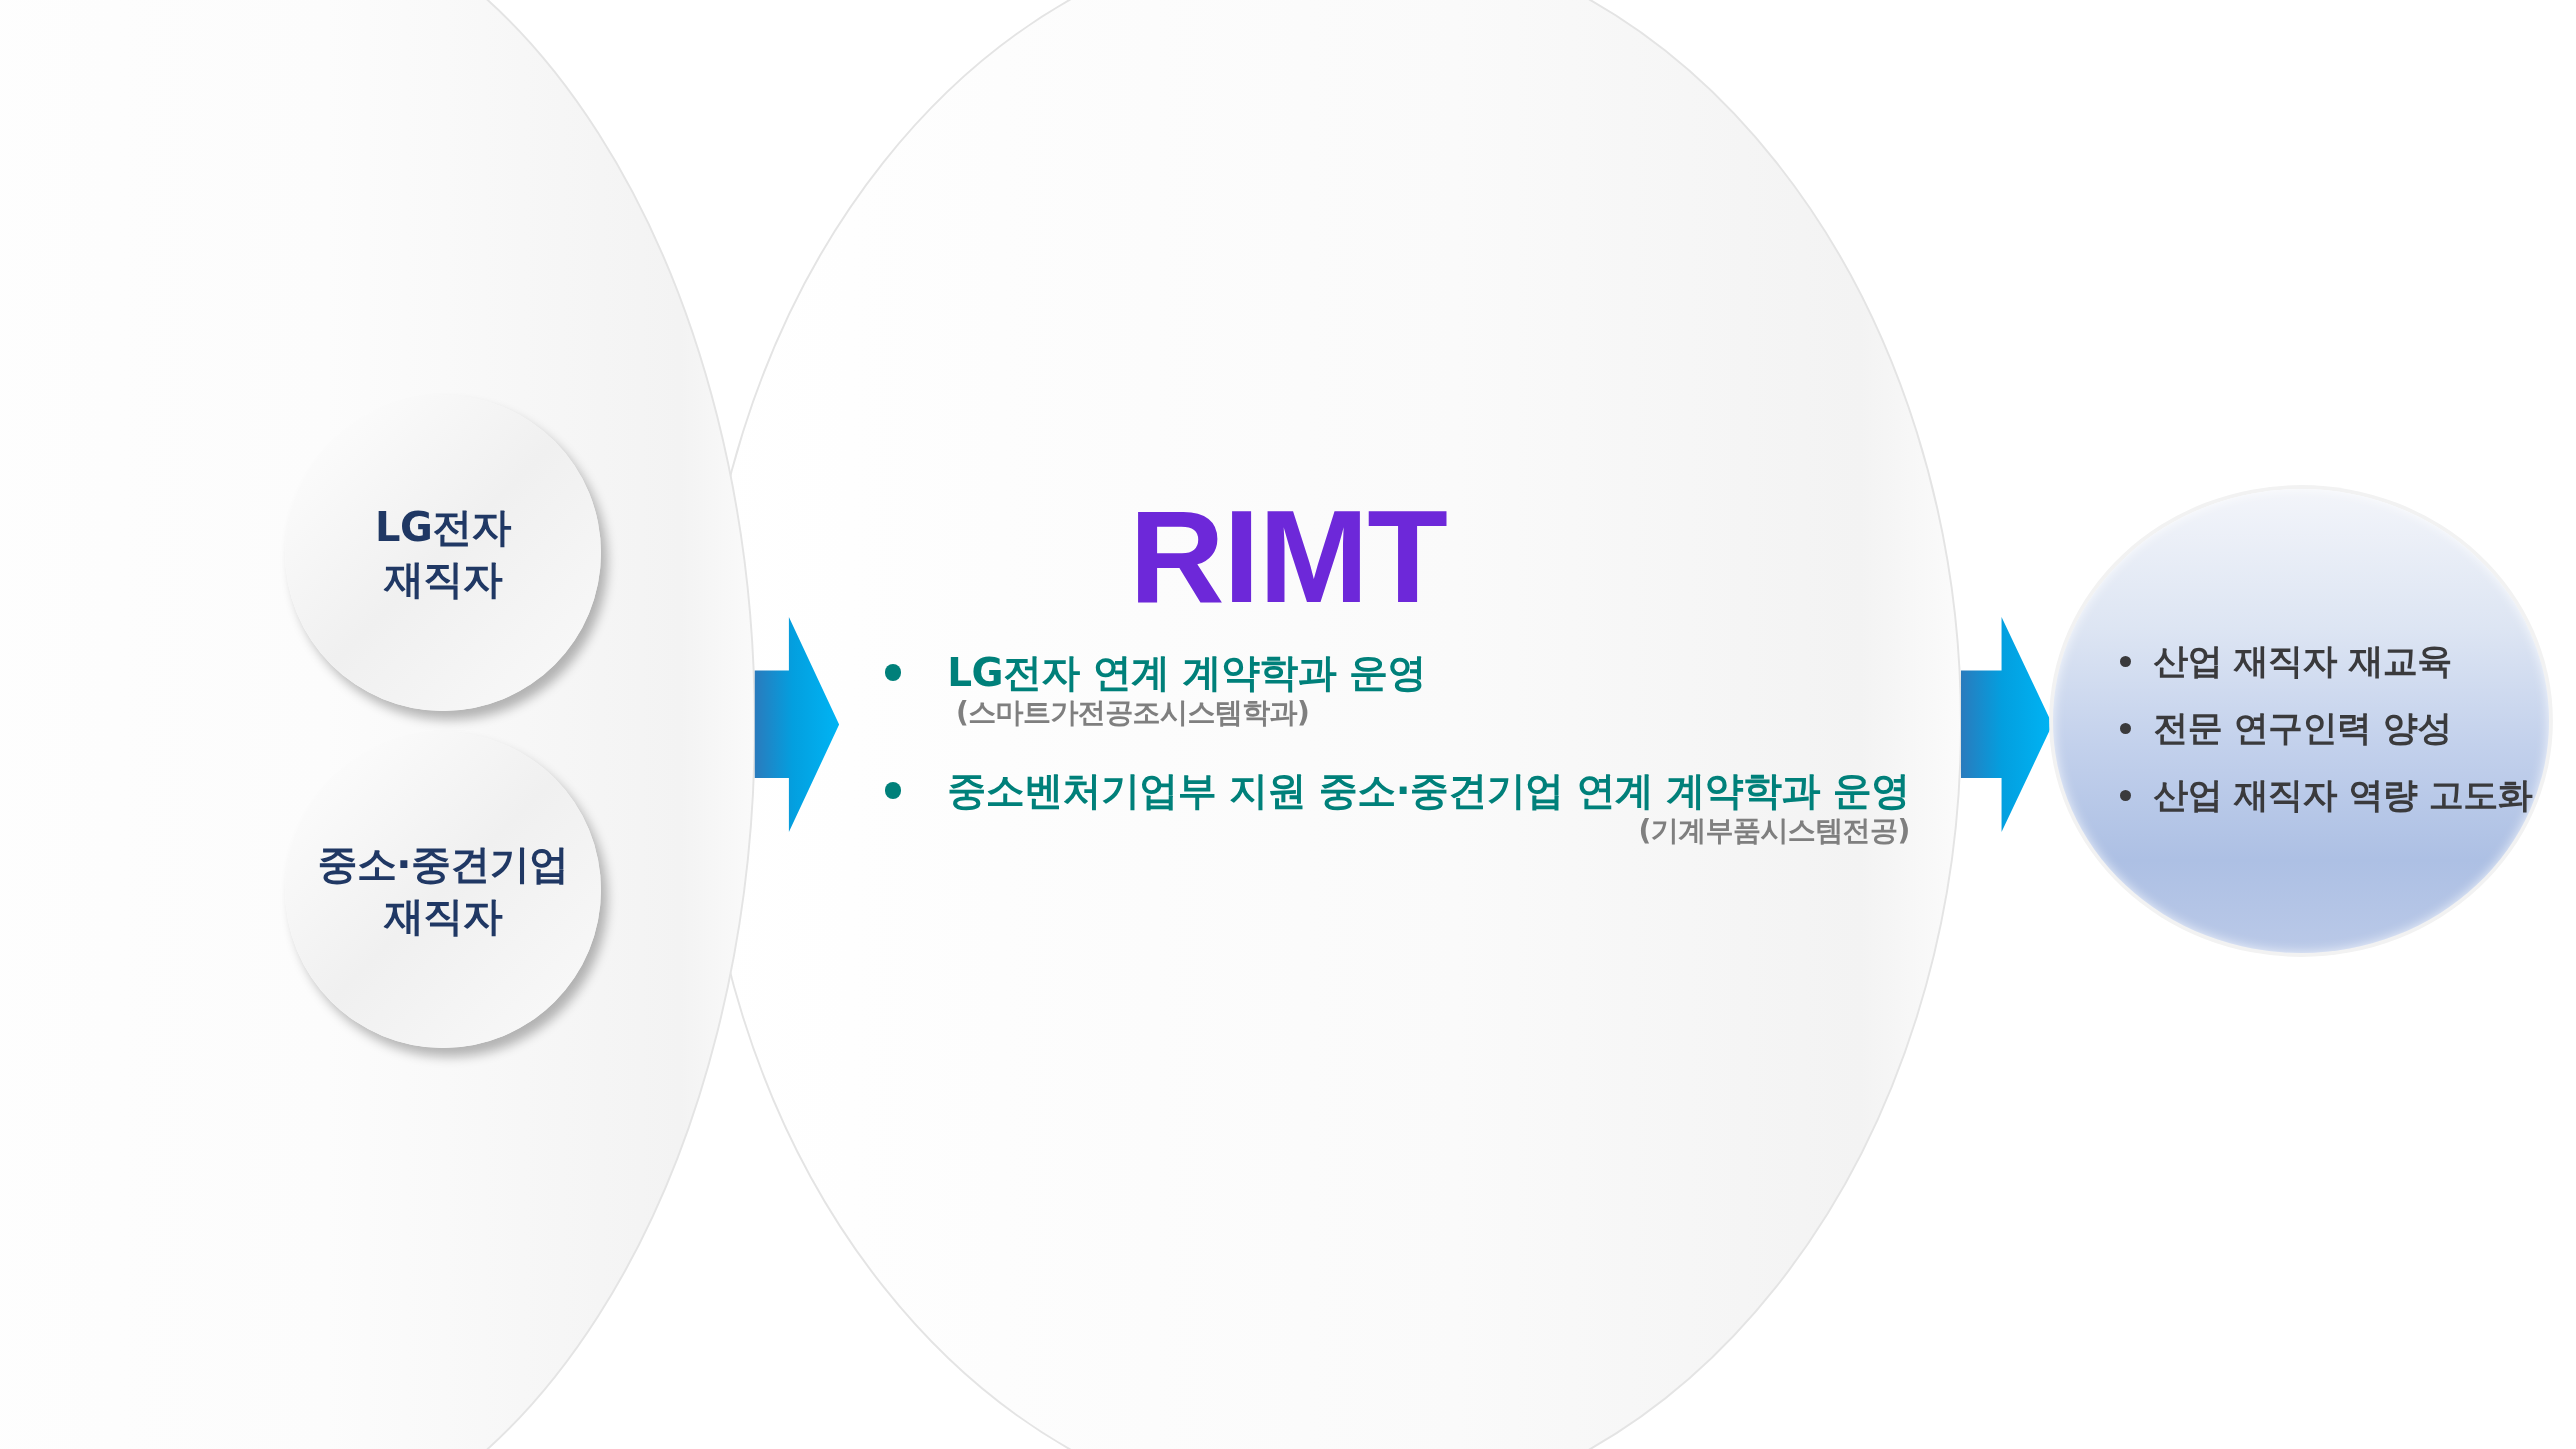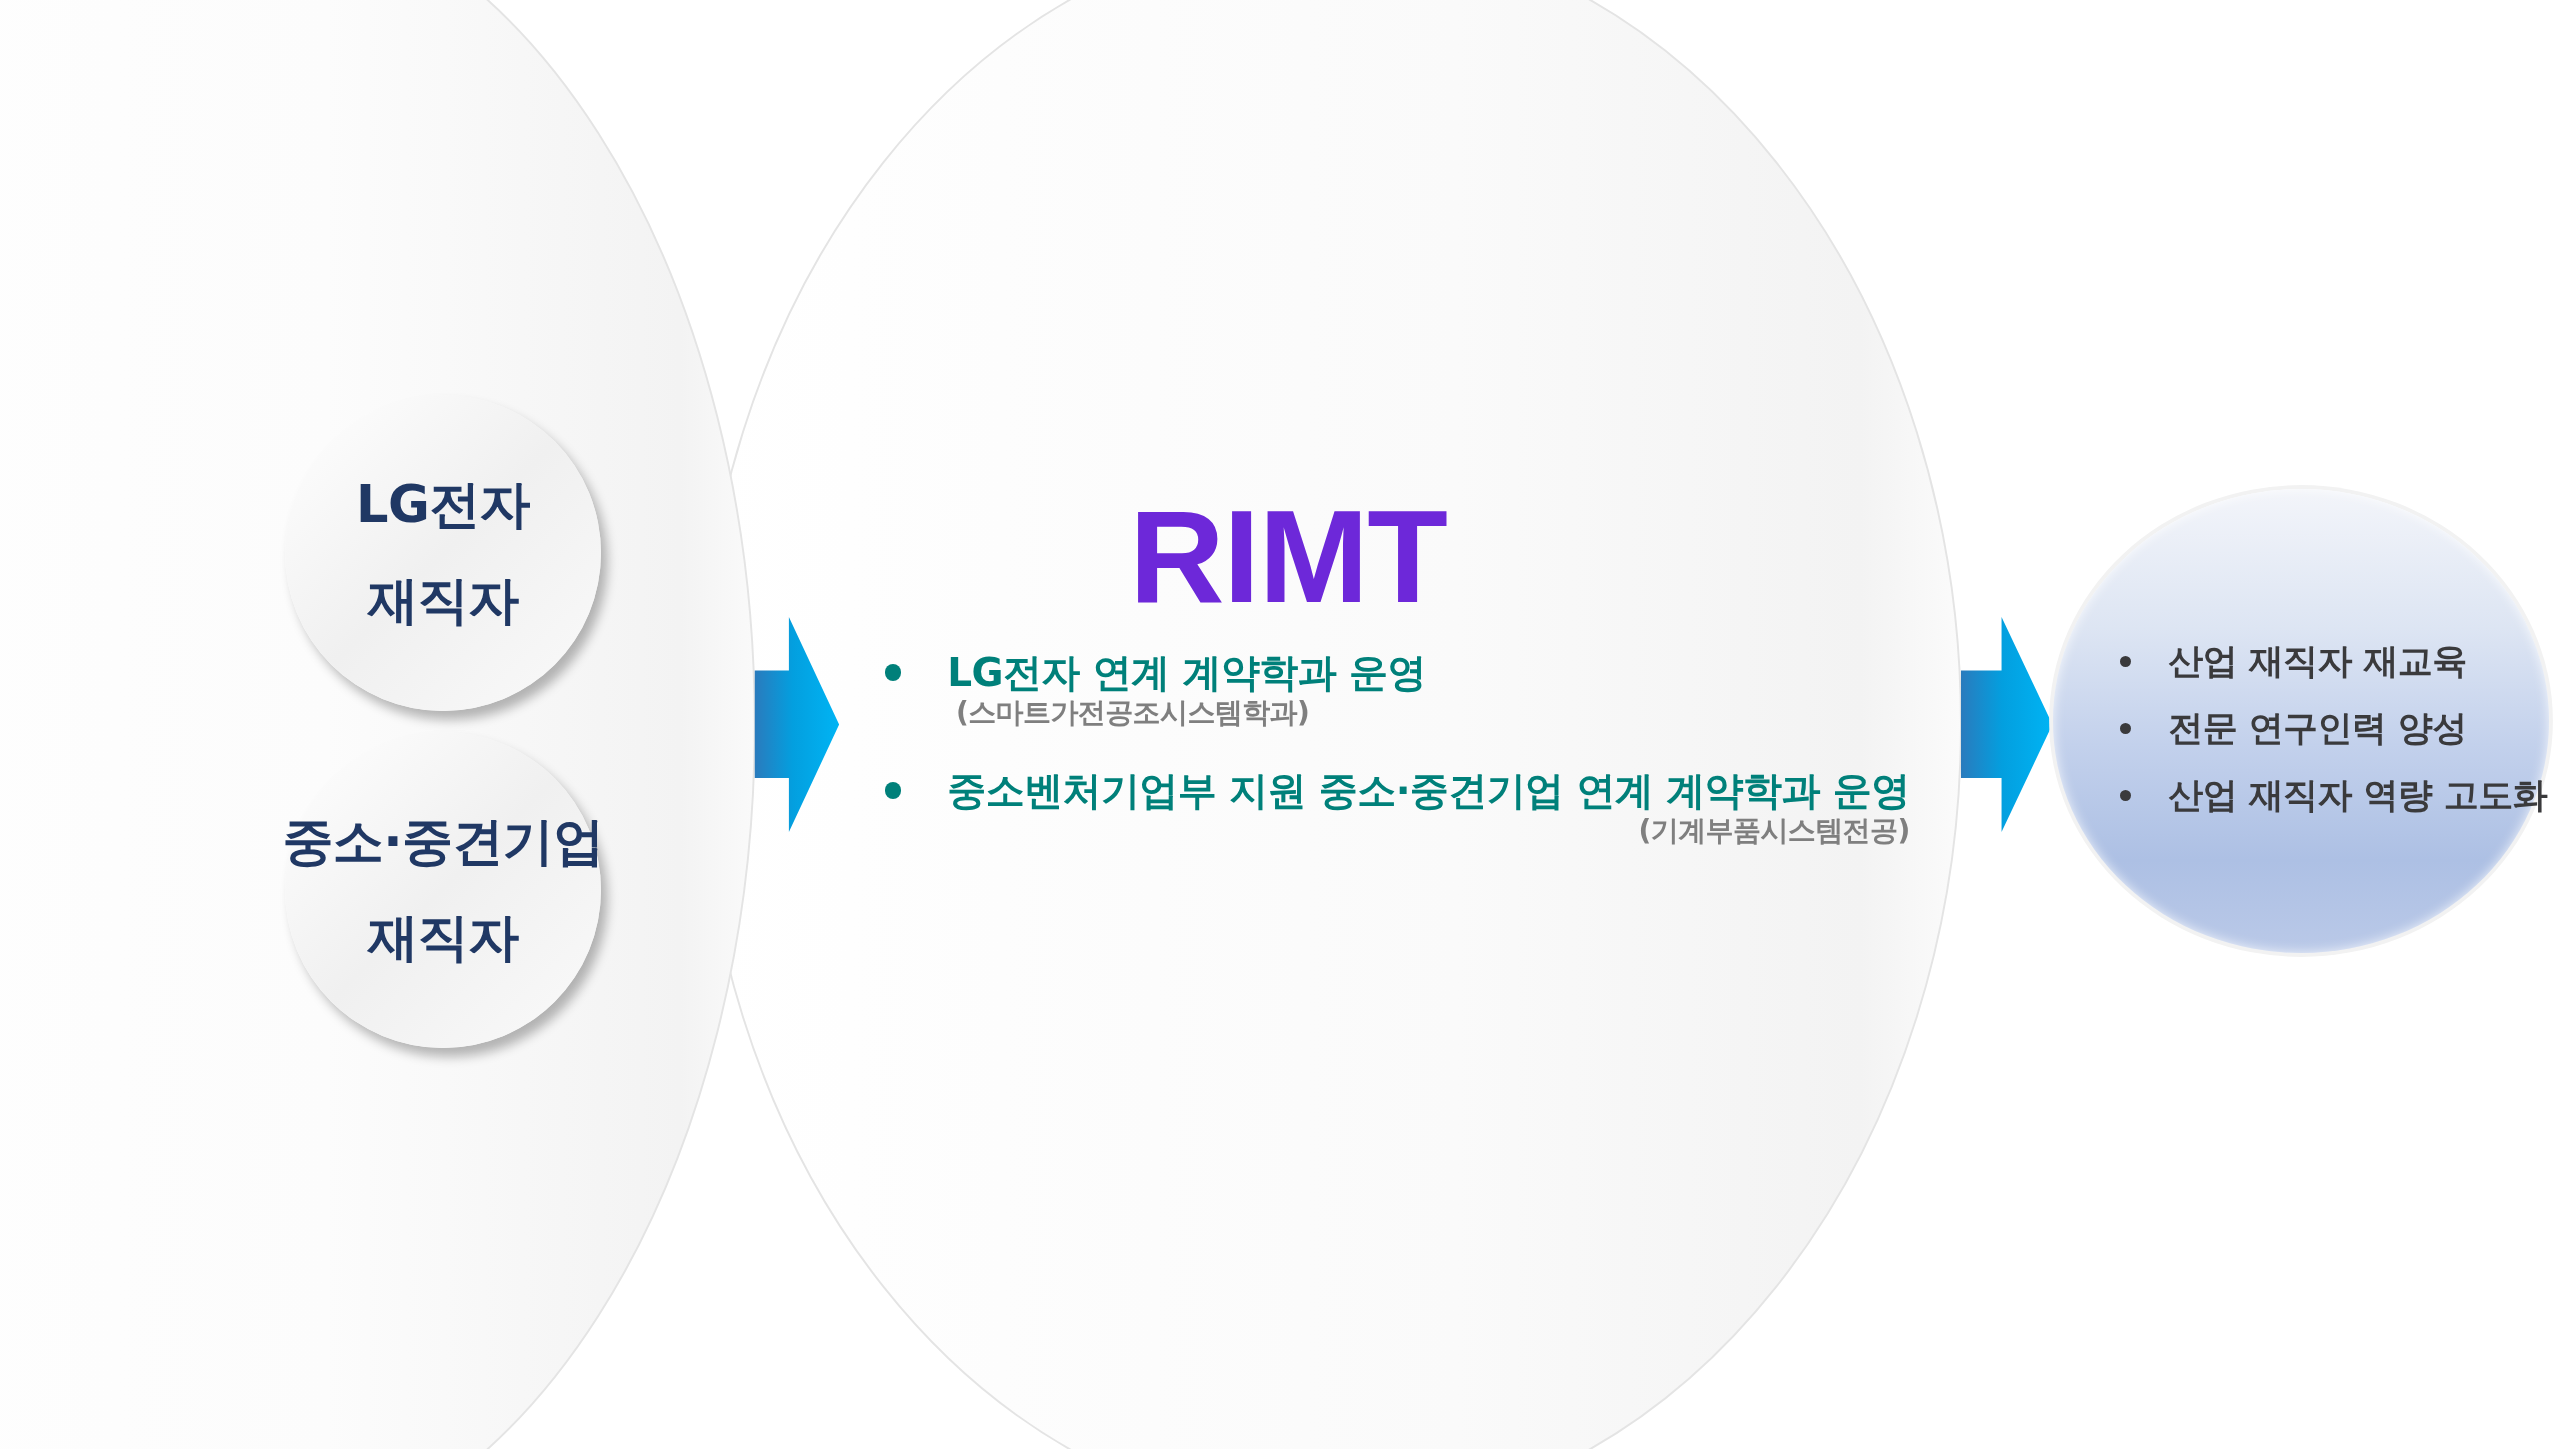--- a/index.html
+++ b/index.html
@@ -6,22 +6,22 @@
   body { width:2576px; height:1449px; position:relative; overflow:hidden;
          font-family:"DejaVu Sans","Liberation Sans",sans-serif; }
   svg.bg { position:absolute; left:0; top:0; }
   .small-circle {
     position:absolute; width:316px; height:316px; border-radius:50%;
     background:linear-gradient(135deg,#ffffff 0%,#f0f0f0 50%,#fafafa 100%);
     box-shadow: 6.4px 9px 10.3px rgba(0,0,0,0.28);
     display:flex; flex-direction:column; align-items:center; justify-content:center;
   }
   .small-circle .line {
-    color:#203864; font-weight:bold; font-size:51px; line-height:40px;
-    margin:28px 0; letter-spacing:-0.6px; white-space:nowrap;
+    color:#203864; font-weight:bold; font-size:40px; line-height:40px;
+    margin:6px 0; letter-spacing:-0.6px; white-space:nowrap;
   }
   .title {
     position:absolute; left:1095px; top:483px; width:386px; text-align:center;
     font-family:"Liberation Sans",sans-serif; font-weight:bold;
     font-size:132px; line-height:148px; color:#6d28d9; letter-spacing:-1.3px;
   }
   .prog-item { position:absolute; left:882px; }
   .prog-item .main {
     display:flex; align-items:center; color:#00807a; font-weight:bold;
     font-size:39px; line-height:45px; white-space:nowrap; letter-spacing:-0.6px;
@@ -35,21 +35,21 @@
     margin-left:74px; white-space:nowrap; letter-spacing:-0.6px;
   }
   .out-circle {
     position:absolute; left:2053px; top:489px; width:496px; height:464px; border-radius:50%;
     background:linear-gradient(180deg,#f3f5fa 0%,#dde5f3 30%,#c3d1ec 55%,#adc0e4 80%,#bac9e8 100%);
     box-shadow: 0 0 0 3.9px #f2f2f2, inset 0 0 11.6px rgba(255,255,255,0.8);
   }
   .out-list { position:absolute; left:2112px; top:628px; }
   .out-item {
     display:flex; align-items:center; color:#3a3a3c; font-weight:bold;
-    font-size:35px; line-height:67px; white-space:nowrap; letter-spacing:-0.6px;gap:15px;
+    font-size:35px; line-height:67px; white-space:nowrap; letter-spacing:-0.6px;
   }
   .out-item .dot {
     width:11.6px; height:11.6px; border-radius:50%; background:#3a3a3c;
     margin-left:7.7px; margin-right:22px; flex:0 0 auto;
   }
 </style>
 </head>
 <body>
 
 <svg class="bg" width="2576" height="1449" viewBox="0 0 4000 2250">

